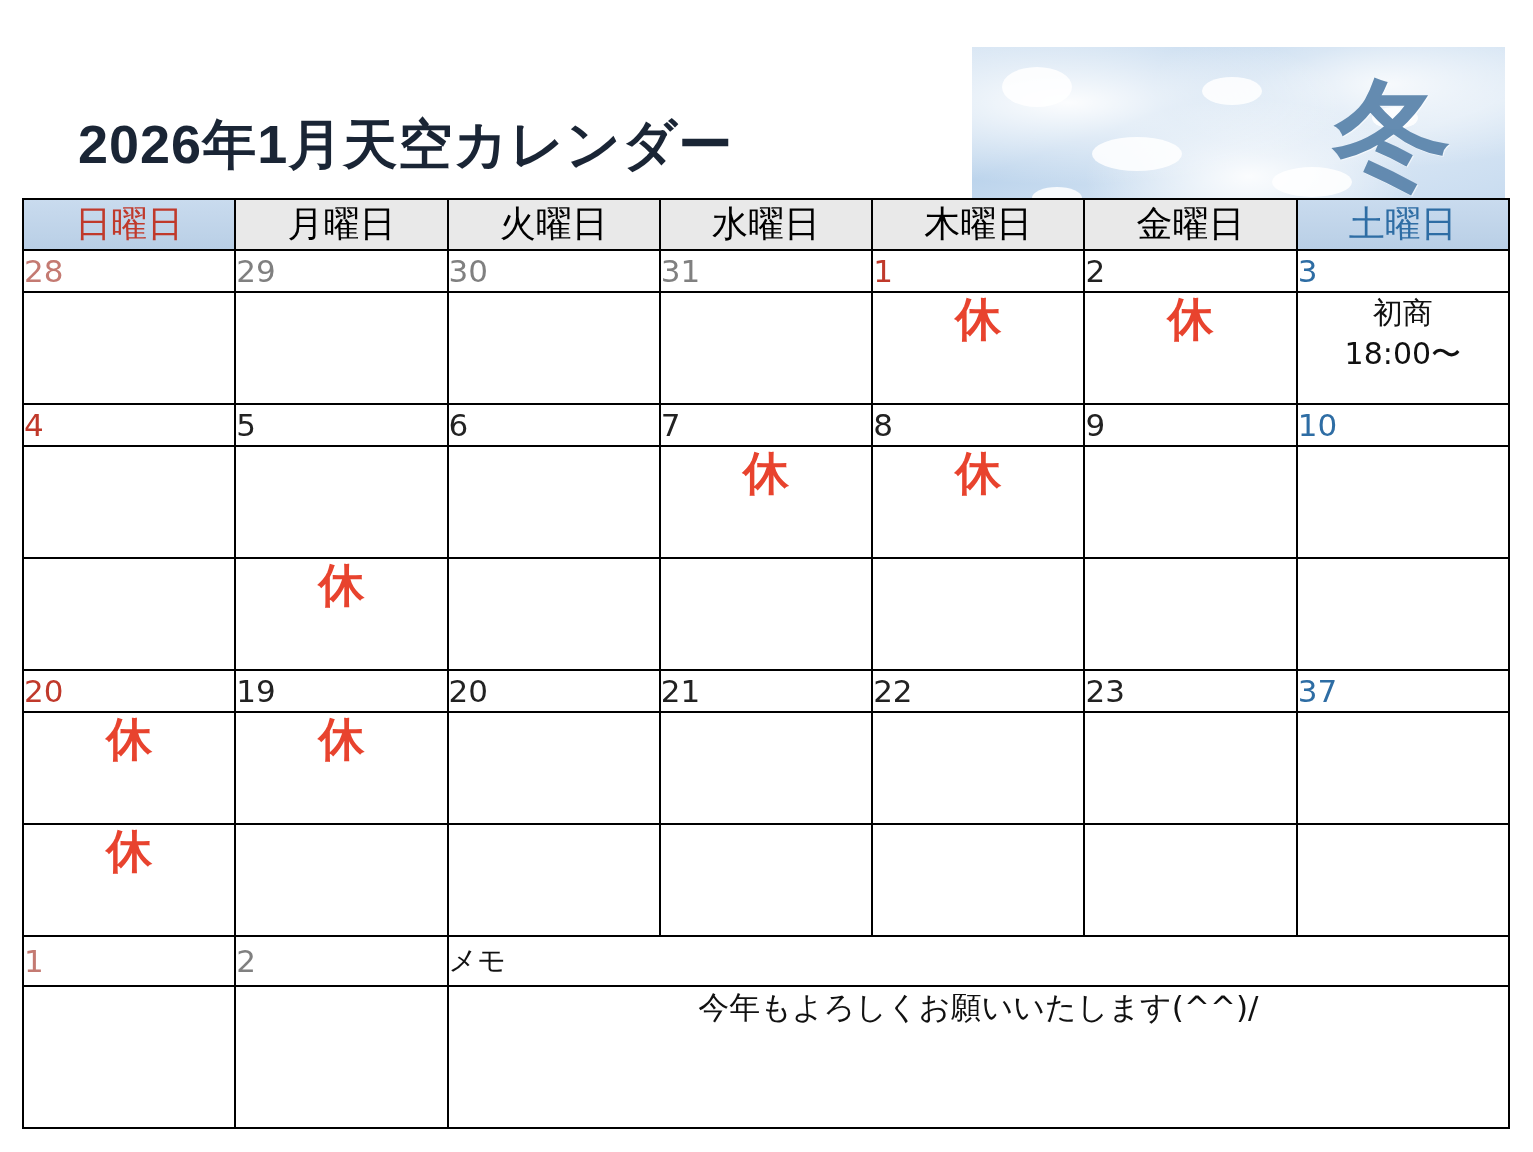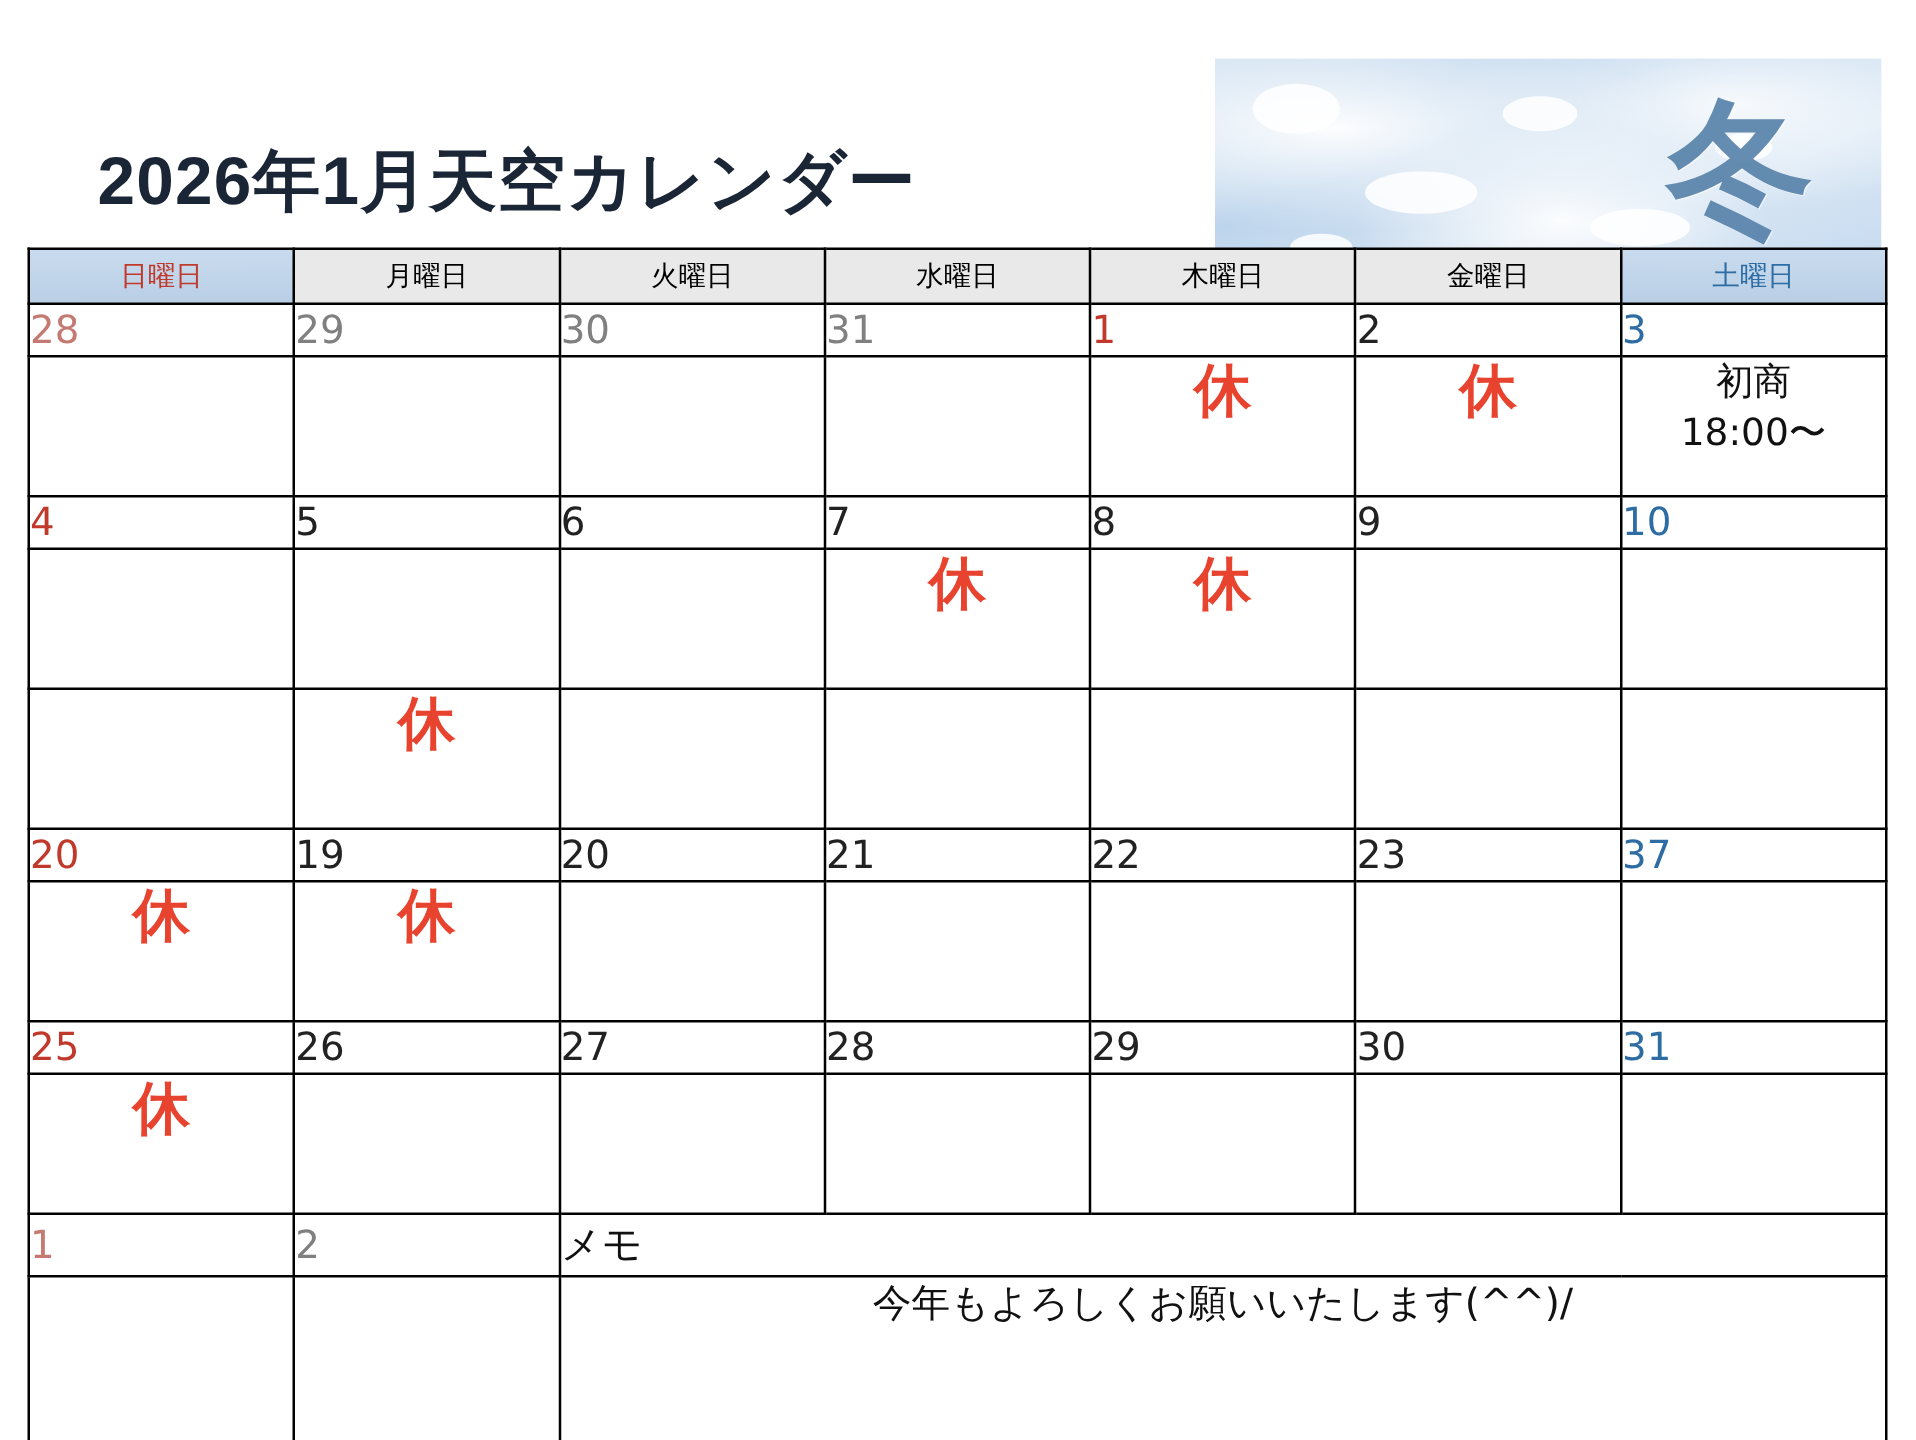--- a/index.html
+++ b/index.html
@@ -74,21 +74,21 @@
     border-collapse: collapse;
     table-layout: fixed;
   }
   .calendar td, .calendar th {
     border: 2px solid #000000;
     padding: 0;
     margin: 0;
   }
   .dow {
     height: 42px;
-    font-size: 22px;
+    font-size: 36px;
     font-weight: normal;
     text-align: center;
     background: #e9e9e9;
     font-family: Liberation Sans, sans-serif;
   }
   .dow.sun {
     background: linear-gradient(180deg,#c9dbee 0%, #b9cfe6 100%);
     color: #c0392b;
   }
   .dow.sat {
@@ -125,21 +125,21 @@
     font-size: 30px;
     line-height: 1.35;
     color: #111111;
   }
 
   
   .memo-label {
     height: 48px;
     text-align: left;
     padding-left: 14px;
-    font-size: 32px;
+    font-size: 28px;
     font-family: "DejaVu Sans", sans-serif;
     color: #111111;
   }
   .memo-body {
     height: 140px;
     vertical-align: top;
     text-align: center;
     padding-top: 14px;
     font-size: 31px;
     font-family: "DejaVu Sans", sans-serif;
@@ -238,29 +238,20 @@
       <td class="bodycell"><span class="rest">休</span></td>
       <td class="bodycell"><span class="rest">休</span></td>
       <td class="bodycell"></td>
       <td class="bodycell"></td>
       <td class="bodycell"></td>
       <td class="bodycell"></td>
       <td class="bodycell"></td>
     </tr>
 
     <tr>
-      <td class="datecell sun">25</td>
-      <td class="datecell">26</td>
-      <td class="datecell">27</td>
-      <td class="datecell">28</td>
-      <td class="datecell">29</td>
-      <td class="datecell">30</td>
-      <td class="datecell sat">31</td>
-    </tr>
-    <tr>
       <td class="bodycell"><span class="rest">休</span></td>
       <td class="bodycell"></td>
       <td class="bodycell"></td>
       <td class="bodycell"></td>
       <td class="bodycell"></td>
       <td class="bodycell"></td>
       <td class="bodycell"></td>
     </tr>
 
     <tr>

